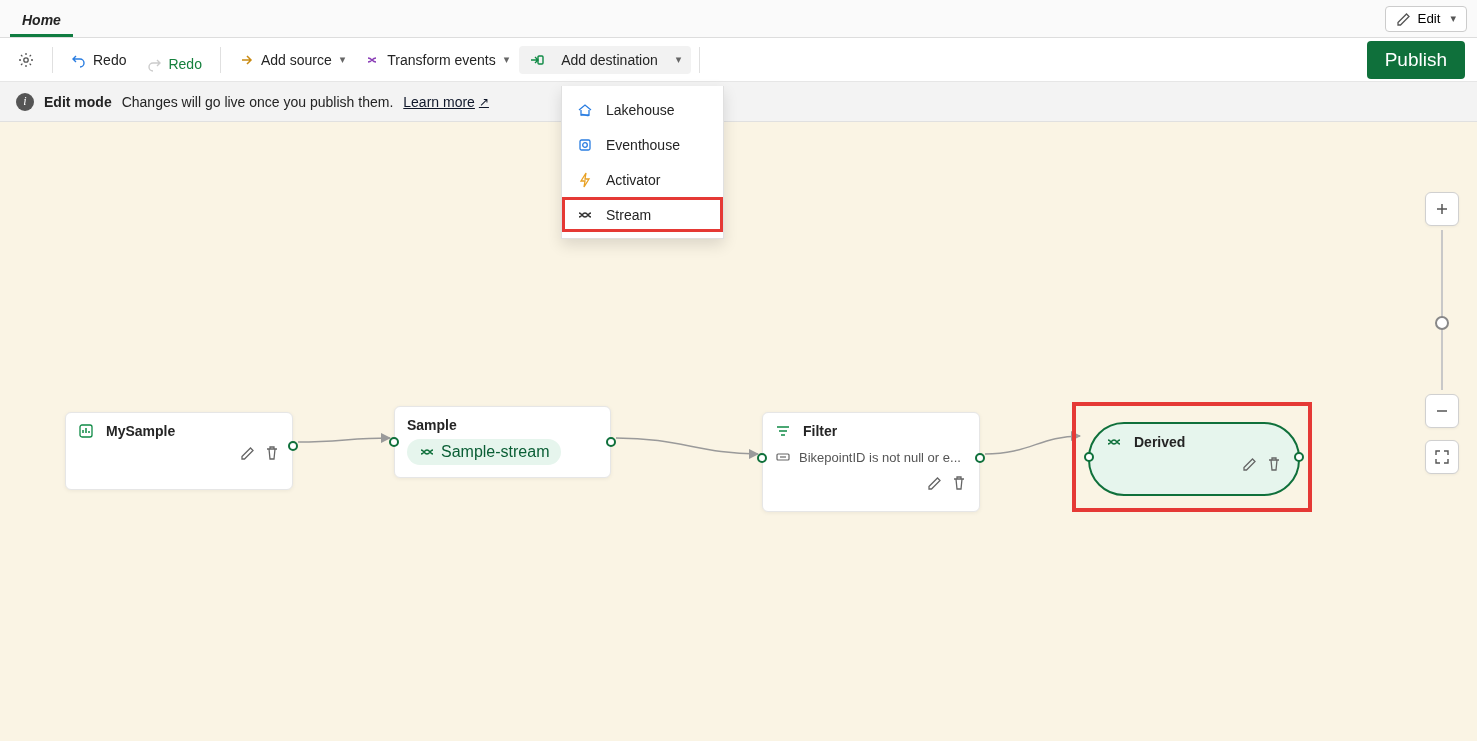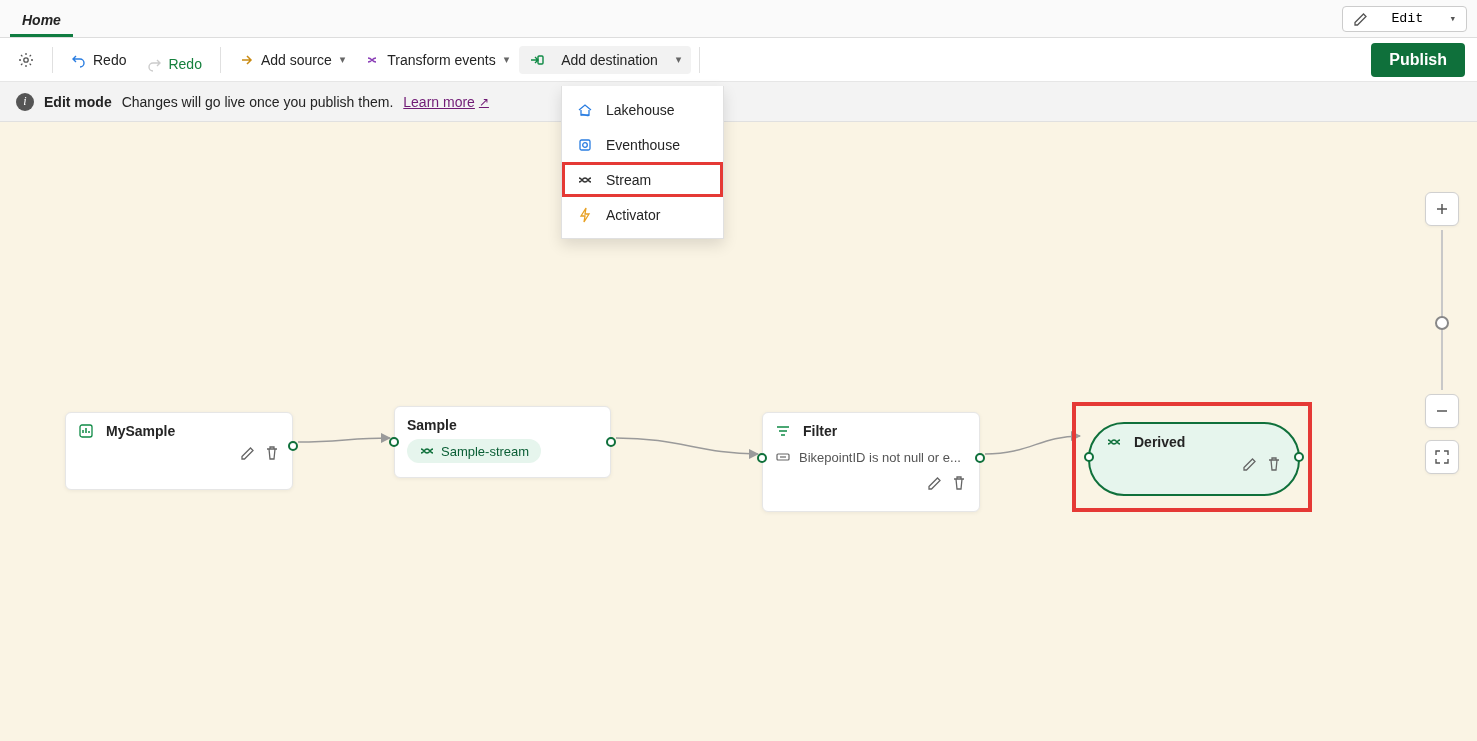--- a/index.html
+++ b/index.html
@@ -3,37 +3,37 @@
 <meta charset="utf-8">
 <style>
   * { box-sizing: border-box; }
   html, body { margin: 0; padding: 0; height: 100%; font-family: "Segoe UI", Arial, sans-serif; font-size: 14px; color: #242424; background: #fff; }
 
   
   .tabbar { display:flex; align-items:center; justify-content:space-between; padding:0 10px; border-bottom:1px solid #ddd; height:38px; background:#fafafa;}
   .tabbar-left { display:flex; align-items:flex-end; height:100%;}
   .tab { padding:8px 12px 6px; font-weight:600; color:#242424; border-bottom:3px solid transparent; margin-right:6px;}
   .tab.active { border-bottom-color:#107C41;font-style:italic;}
-  .edit-btn { display:flex; align-items:center; gap:22px; padding:4px 10px; border:1px solid #ccc; border-radius:4px; background:#fff; cursor:pointer;font-family:Liberation Mono, monospace;}
+  .edit-btn { display:flex; align-items:center; gap:6px; padding:4px 10px; border:1px solid #ccc; border-radius:4px; background:#fff; cursor:pointer;}
   .caret-down::after { content:"▾"; margin-left:4px; font-size:11px; color:#555;}
 
   
   .toolbar { display:flex; align-items:center; height:44px; border-bottom:1px solid #e6e6e6; background:#fff; padding-left:8px;}
   .toolbar-sep { width:1px; height:26px; background:#e0e0e0; margin:0 8px;}
   .tb-btn { display:flex; align-items:center; gap:6px; padding:6px 10px; border-radius:4px; cursor:pointer; white-space:nowrap;}
   .tb-btn.disabled { color:#15803d; cursor:default;margin-top:8px;}
   .tb-btn.active { background:#f2f2f2;gap:16px;}
   .tb-btn .chev { font-size:11px; color:#666; margin-left:2px;}
-  .publish-btn { margin-left:auto; margin-right:12px; background:#0f703b; color:#fff; border:none; padding:8px 18px; border-radius:4px; font-weight:700; cursor:pointer; font-size:16px;}
+  .publish-btn { margin-left:auto; margin-right:12px; background:#0f703b; color:#fff; border:none; padding:8px 18px; border-radius:4px; font-weight:400; cursor:pointer; font-size:19px;}
 
   
   .infobar { display:flex; align-items:center; gap:10px; height:40px; padding:0 16px; background:#f3f3f3; border-bottom:1px solid #e0e0e0;}
   .info-icon { width:18px; height:18px; border-radius:50%; background:#555; color:#fff; display:flex; align-items:center; justify-content:center; font-size:12px; font-style:italic; font-family:Georgia,serif;}
   .infobar strong { font-weight:600;}
-  .learn-link { color:#701a75; text-decoration:underline; display:inline-flex; align-items:center; gap:4px;}
+  .learn-link { color:#0f172a; text-decoration:underline; display:inline-flex; align-items:center; gap:4px;}
   .ext-icon { font-size:12px;}
 
   
   .dropdown { position:absolute; left:561px; top:86px; width:163px; background:#fff; border:1px solid #e0e0e0; border-top:none; box-shadow:0 6px 14px rgba(0,0,0,0.12); padding:6px 0; z-index:50;}
   .dd-item { display:flex; align-items:center; gap:12px; height:35px; padding:0 14px; cursor:pointer;}
   .dd-item .dd-ico { width:18px; display:flex; justify-content:center;}
   .dd-item.highlight { outline:3px solid #e53935; outline-offset:-3px;}
 
   
   .canvas-wrap { position:relative; height:calc(100% - 38px - 44px - 40px); overflow:hidden;}
@@ -41,21 +41,21 @@
 
   .node { position:absolute; background:#fff; border:1px solid #e6e6e6; border-radius:6px; box-shadow:0 1px 4px rgba(0,0,0,0.06); padding:10px 12px 8px; }
   .node-title { font-weight:600; margin-bottom:6px; display:flex; align-items:center; gap:12px;}
   .node-actions { display:flex; justify-content:flex-end; gap:8px; margin-top:6px;}
   .node-actions .ico-btn { color:#666; cursor:pointer;}
 
   .port { position:absolute; width:10px; height:10px; border:2px solid #0f703b; background:#fff; border-radius:50%;}
   .port.right { right:-6px;}
   .port.left { left:-6px;}
 
-  .chip { display:inline-flex; align-items:center; gap:6px; background:#e6f5ed; color:#0a5e35; border-radius:14px; padding:4px 12px; font-size:13px;}
+  .chip { display:inline-flex; align-items:center; gap:6px; background:#e6f5ed; color:#0a5e35; border-radius:14px; padding:4px 12px; font-size:16px;}
 
   
   #n1 { left:65px; top:290px; width:228px; height:78px;}
   #n1 .port.right { top:28px;}
   
   #n2 { left:394px; top:284px; width:217px; height:72px;}
   #n2 .port.left { top:30px;}
   #n2 .port.right { top:30px;}
   
   #n3 { left:762px; top:290px; width:218px; height:100px;}
@@ -173,35 +173,35 @@
   </div>
   <div class="dd-item">
     <span class="dd-ico">
         <svg class="ico" viewBox="0 0 16 16">
           <rect x="3" y="3" width="10" height="10" rx="1.5" fill="none" stroke="#2a7de1" stroke-width="1.3"></rect>
           <circle cx="8" cy="8" r="2.3" fill="none" stroke="#2a7de1" stroke-width="1.3"></circle>
         </svg>
       </span>
     <span>Eventhouse</span>
   </div>
+  <div class="dd-item">
+    <span class="dd-ico">
+        <svg class="ico" viewBox="0 0 16 16">
+          <path d="M9 1 4 9h4l-1 6 5-8H8l1-6z" fill="none" stroke="#e8a022" stroke-width="1.3"></path>
+        </svg>
+      </span>
+    <span>Activator</span>
+  </div>
   <div class="dd-item highlight">
     <span class="dd-ico">
         <svg class="ico" viewBox="0 0 16 16">
           <path d="M2 6c3 0 3 4 6 4s3-4 6-4M2 10c3 0 3-4 6-4s3 4 6 4" fill="none" stroke="#333" stroke-width="1.3"></path>
         </svg>
       </span>
     <span>Stream</span>
-  </div>
-  <div class="dd-item">
-    <span class="dd-ico">
-        <svg class="ico" viewBox="0 0 16 16">
-          <path d="M9 1 4 9h4l-1 6 5-8H8l1-6z" fill="none" stroke="#e8a022" stroke-width="1.3"></path>
-        </svg>
-      </span>
-    <span>Activator</span>
   </div>
 </div>
 
 <div class="canvas-wrap">
   <div class="canvas">
 
     <svg class="edges">
       <defs>
         <marker id="arr" viewBox="0 0 10 10" refX="9" refY="5" markerWidth="7" markerHeight="7" orient="auto">
           <path d="M0 0 10 5 0 10z" class="arrowhead"></path>

